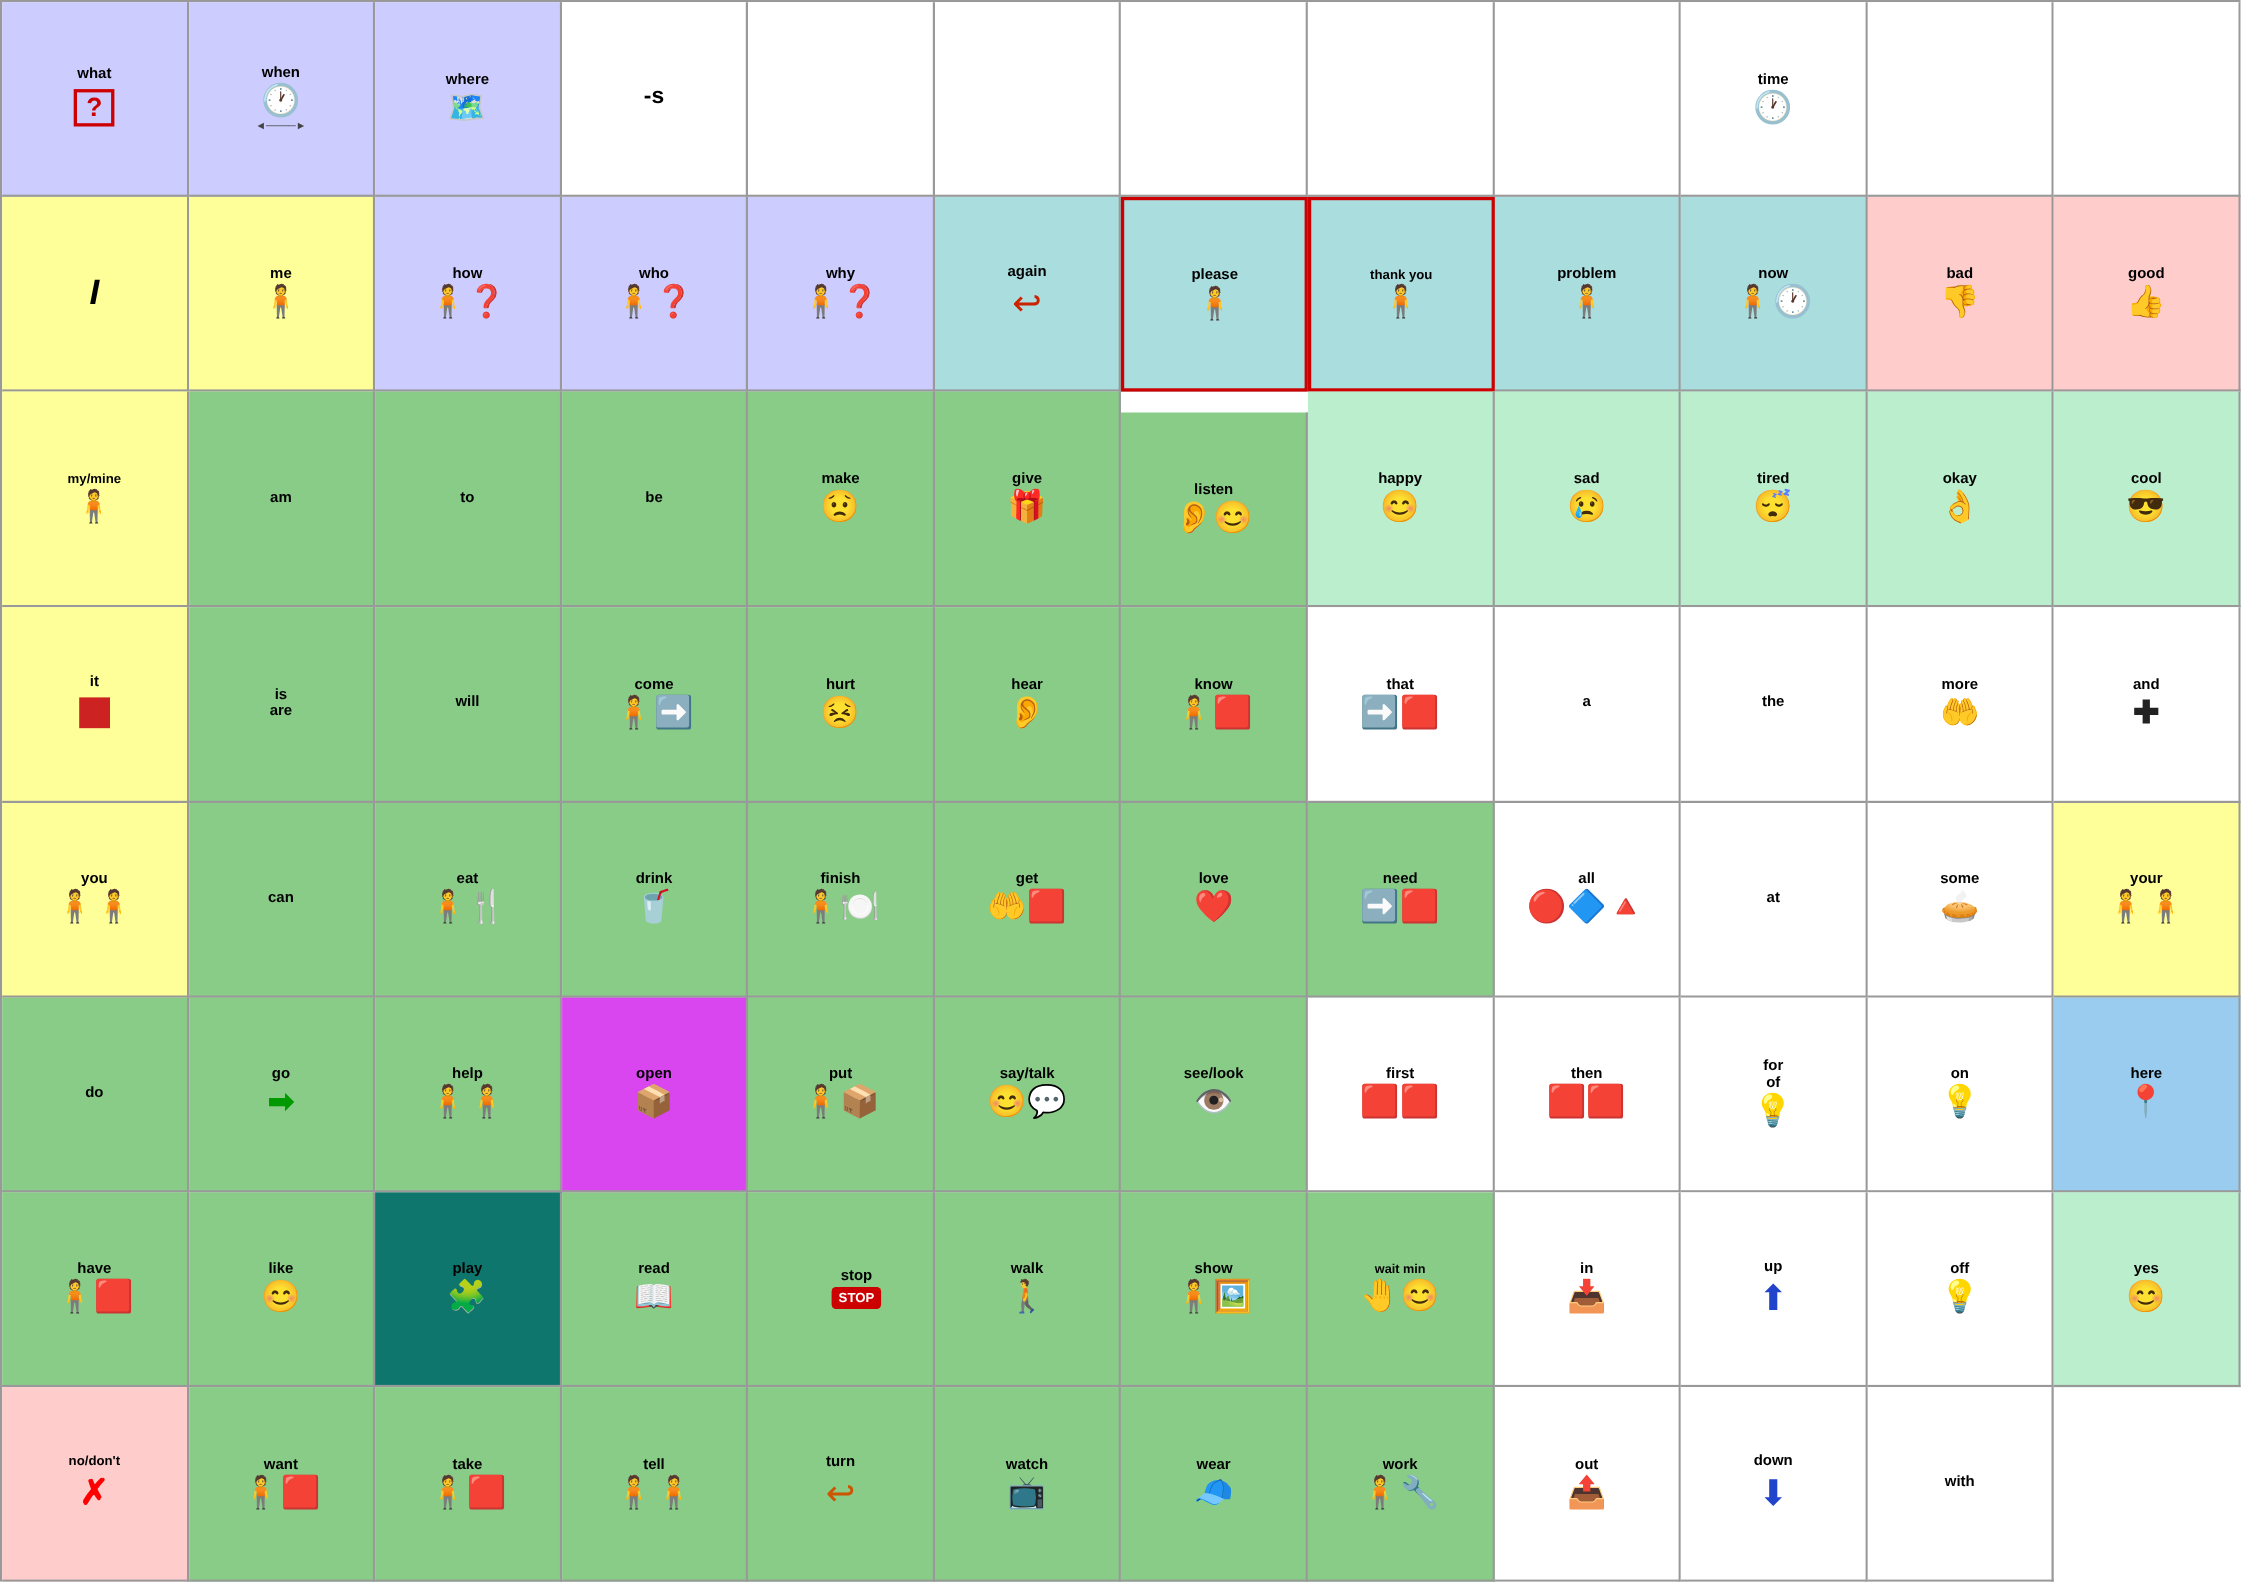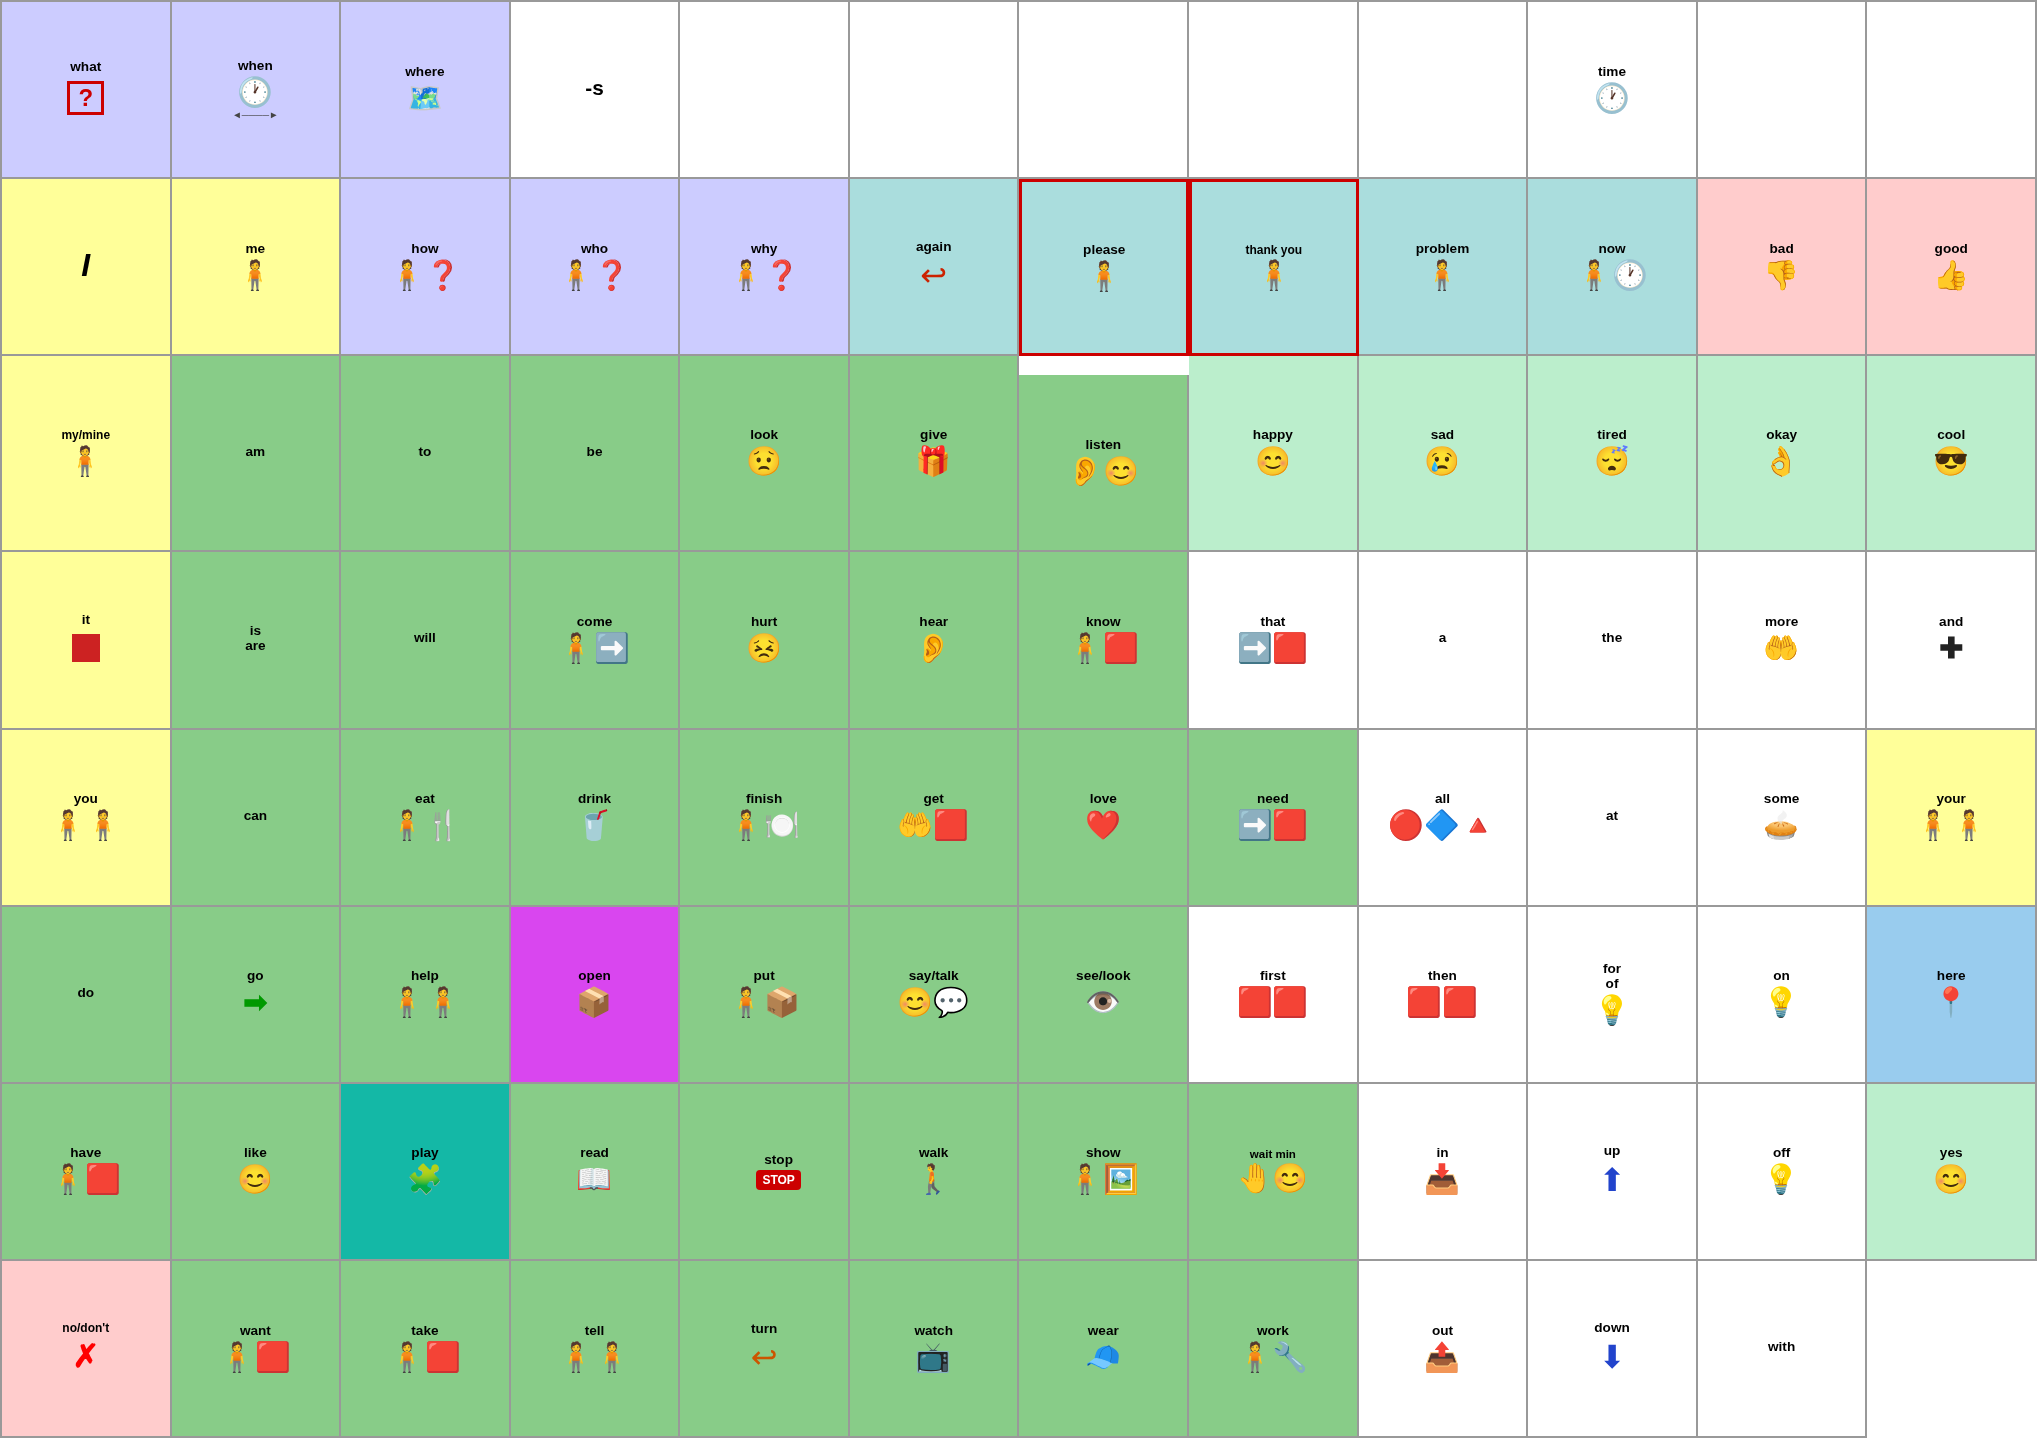--- a/index.html
+++ b/index.html
@@ -140,21 +140,21 @@
   <div class="cell" style="background:#88cc88;">
     <span class="label">am</span>
   </div>
   <div class="cell" style="background:#88cc88;">
     <span class="label">to</span>
   </div>
   <div class="cell" style="background:#88cc88;">
     <span class="label">be</span>
   </div>
   <div class="cell" style="background:#88cc88;">
-    <span class="label">look</span>
+    <span class="label">make</span>
     <span class="icon">😟</span>
   </div>
   <div class="cell" style="background:#88cc88;">
     <span class="label">give</span>
     <span class="icon">🎁</span>
   </div>
   <div class="cell" style="background:#88cc88;margin-top:19px;">
     <span class="label">listen</span>
     <span class="icon">👂😊</span>
   </div>
@@ -320,21 +320,21 @@
     <span class="icon">📍</span>
   </div>
   <div class="cell" style="background:#88cc88;">
     <span class="label">have</span>
     <span class="icon">🧍🟥</span>
   </div>
   <div class="cell" style="background:#88cc88;">
     <span class="label">like</span>
     <span class="icon">😊</span>
   </div>
-  <div class="cell" style="background:#14b8a6;">
+  <div class="cell" style="background:#0f766e;">
     <span class="label">play</span>
     <span class="icon">🧩</span>
   </div>
   <div class="cell" style="background:#88cc88;">
     <span class="label">read</span>
     <span class="icon">📖</span>
   </div>
   <div class="cell" style="background:#88cc88;padding-left:31px;">
     <span class="label">stop</span>
     <span class="red-stop">STOP</span>

